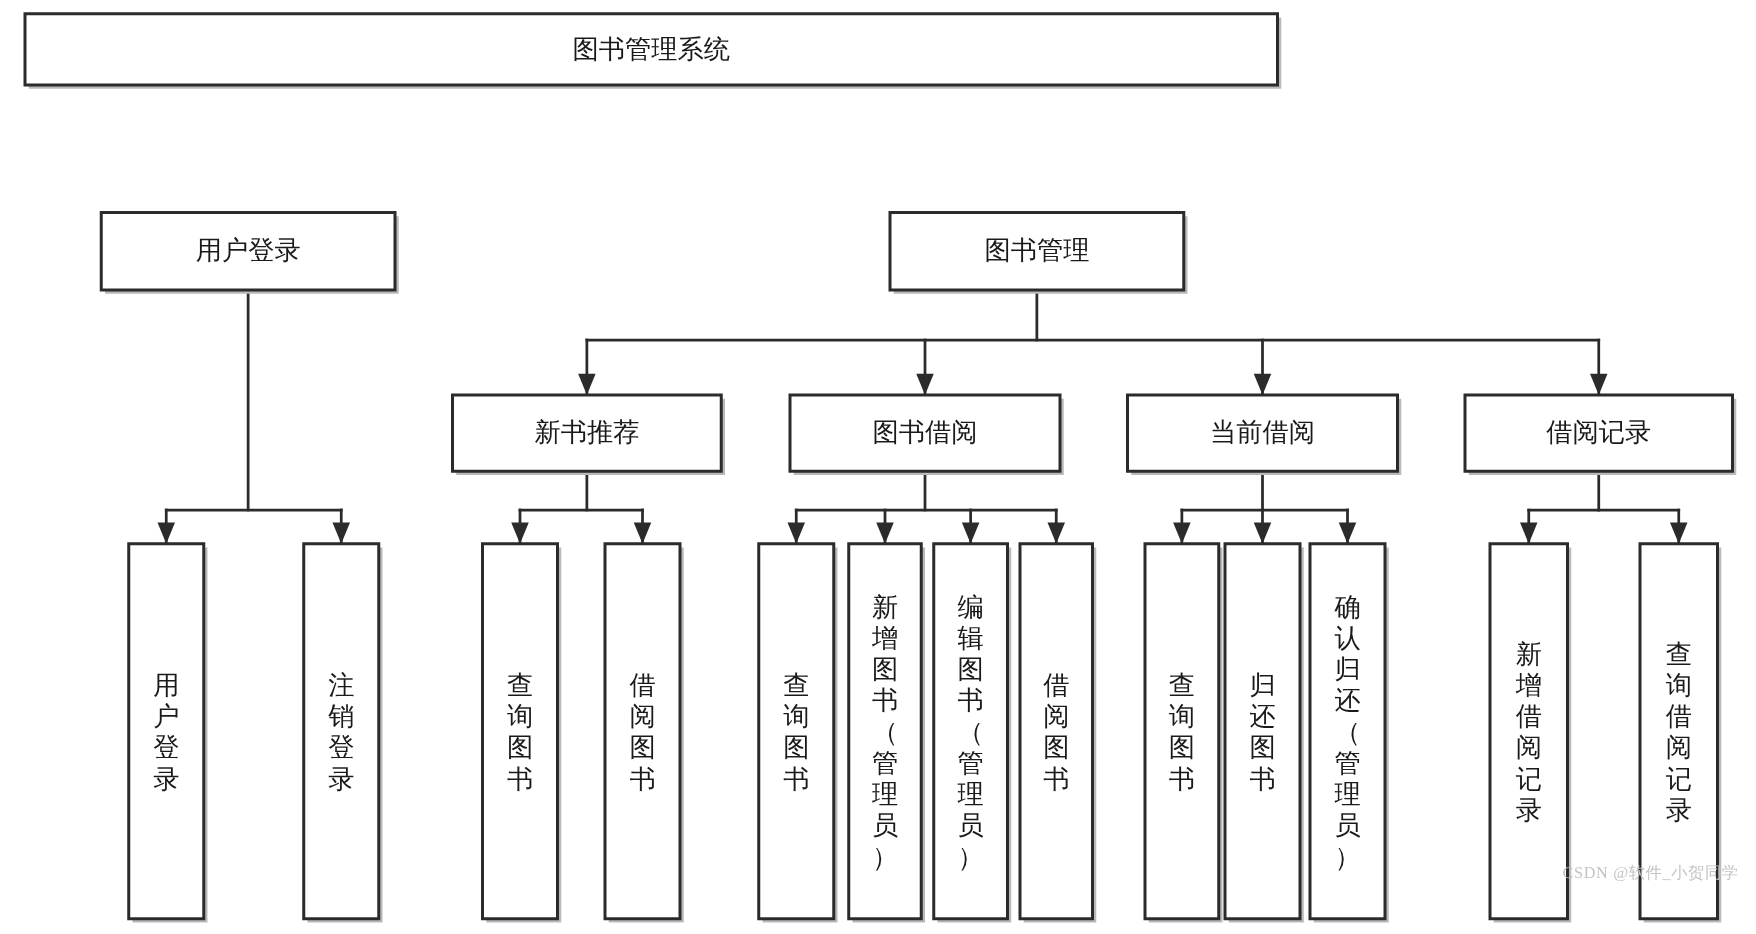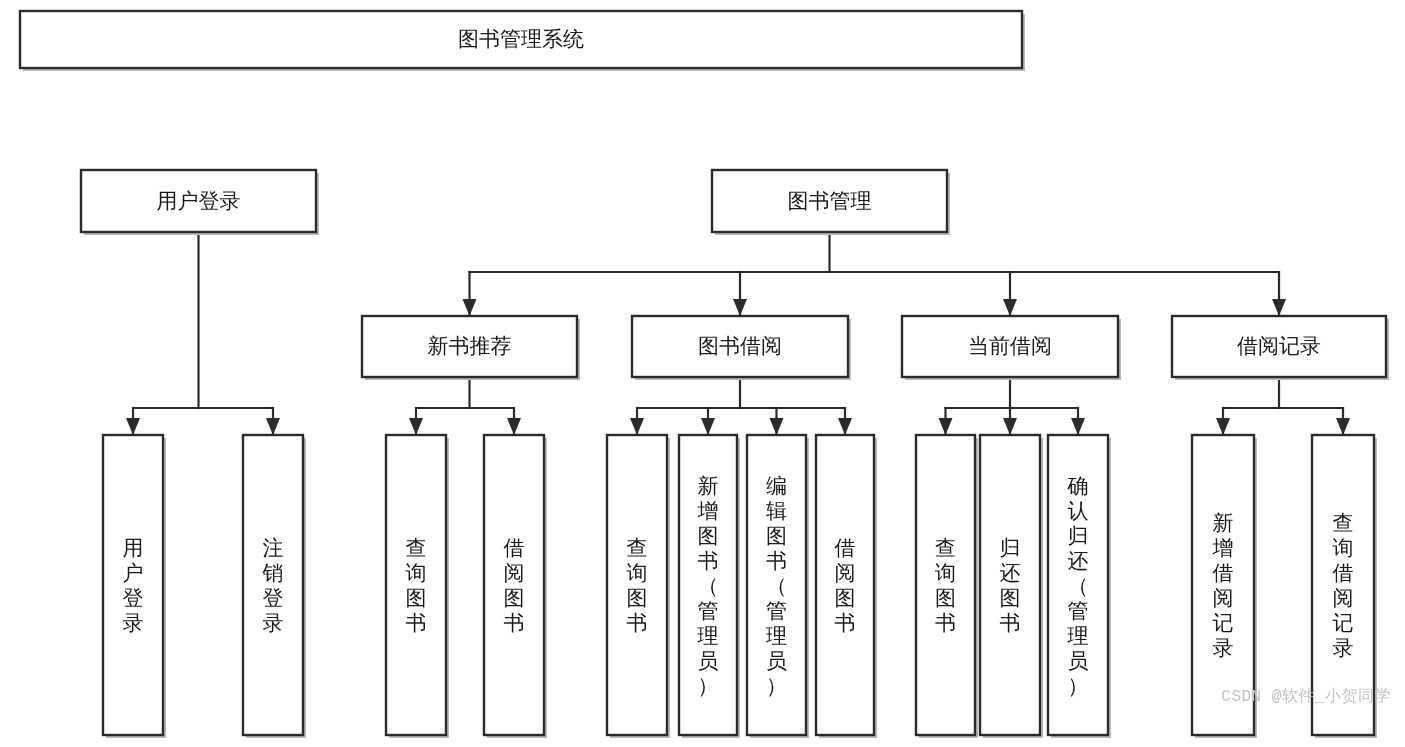--- a/index.html
+++ b/index.html
@@ -55,22 +55,22 @@
     stroke-linecap: square;
   }
   .arrow-head {
     fill: #2b2b2b;
     stroke: none;
   }
   #watermark {
     position: absolute;
     right: 14px;
     bottom: 8px;
-    font-family: Liberation Mono, monospace;
-    font-size: 16px;
+    font-family: Liberation Serif, serif;
+    font-size: 13px;
     color: #c3c3c3;
     letter-spacing: 0.5px;
     white-space: nowrap;
     user-select: none;
     margin-left: 33px;
   }
 </style>
 </head>
 <body>
 

